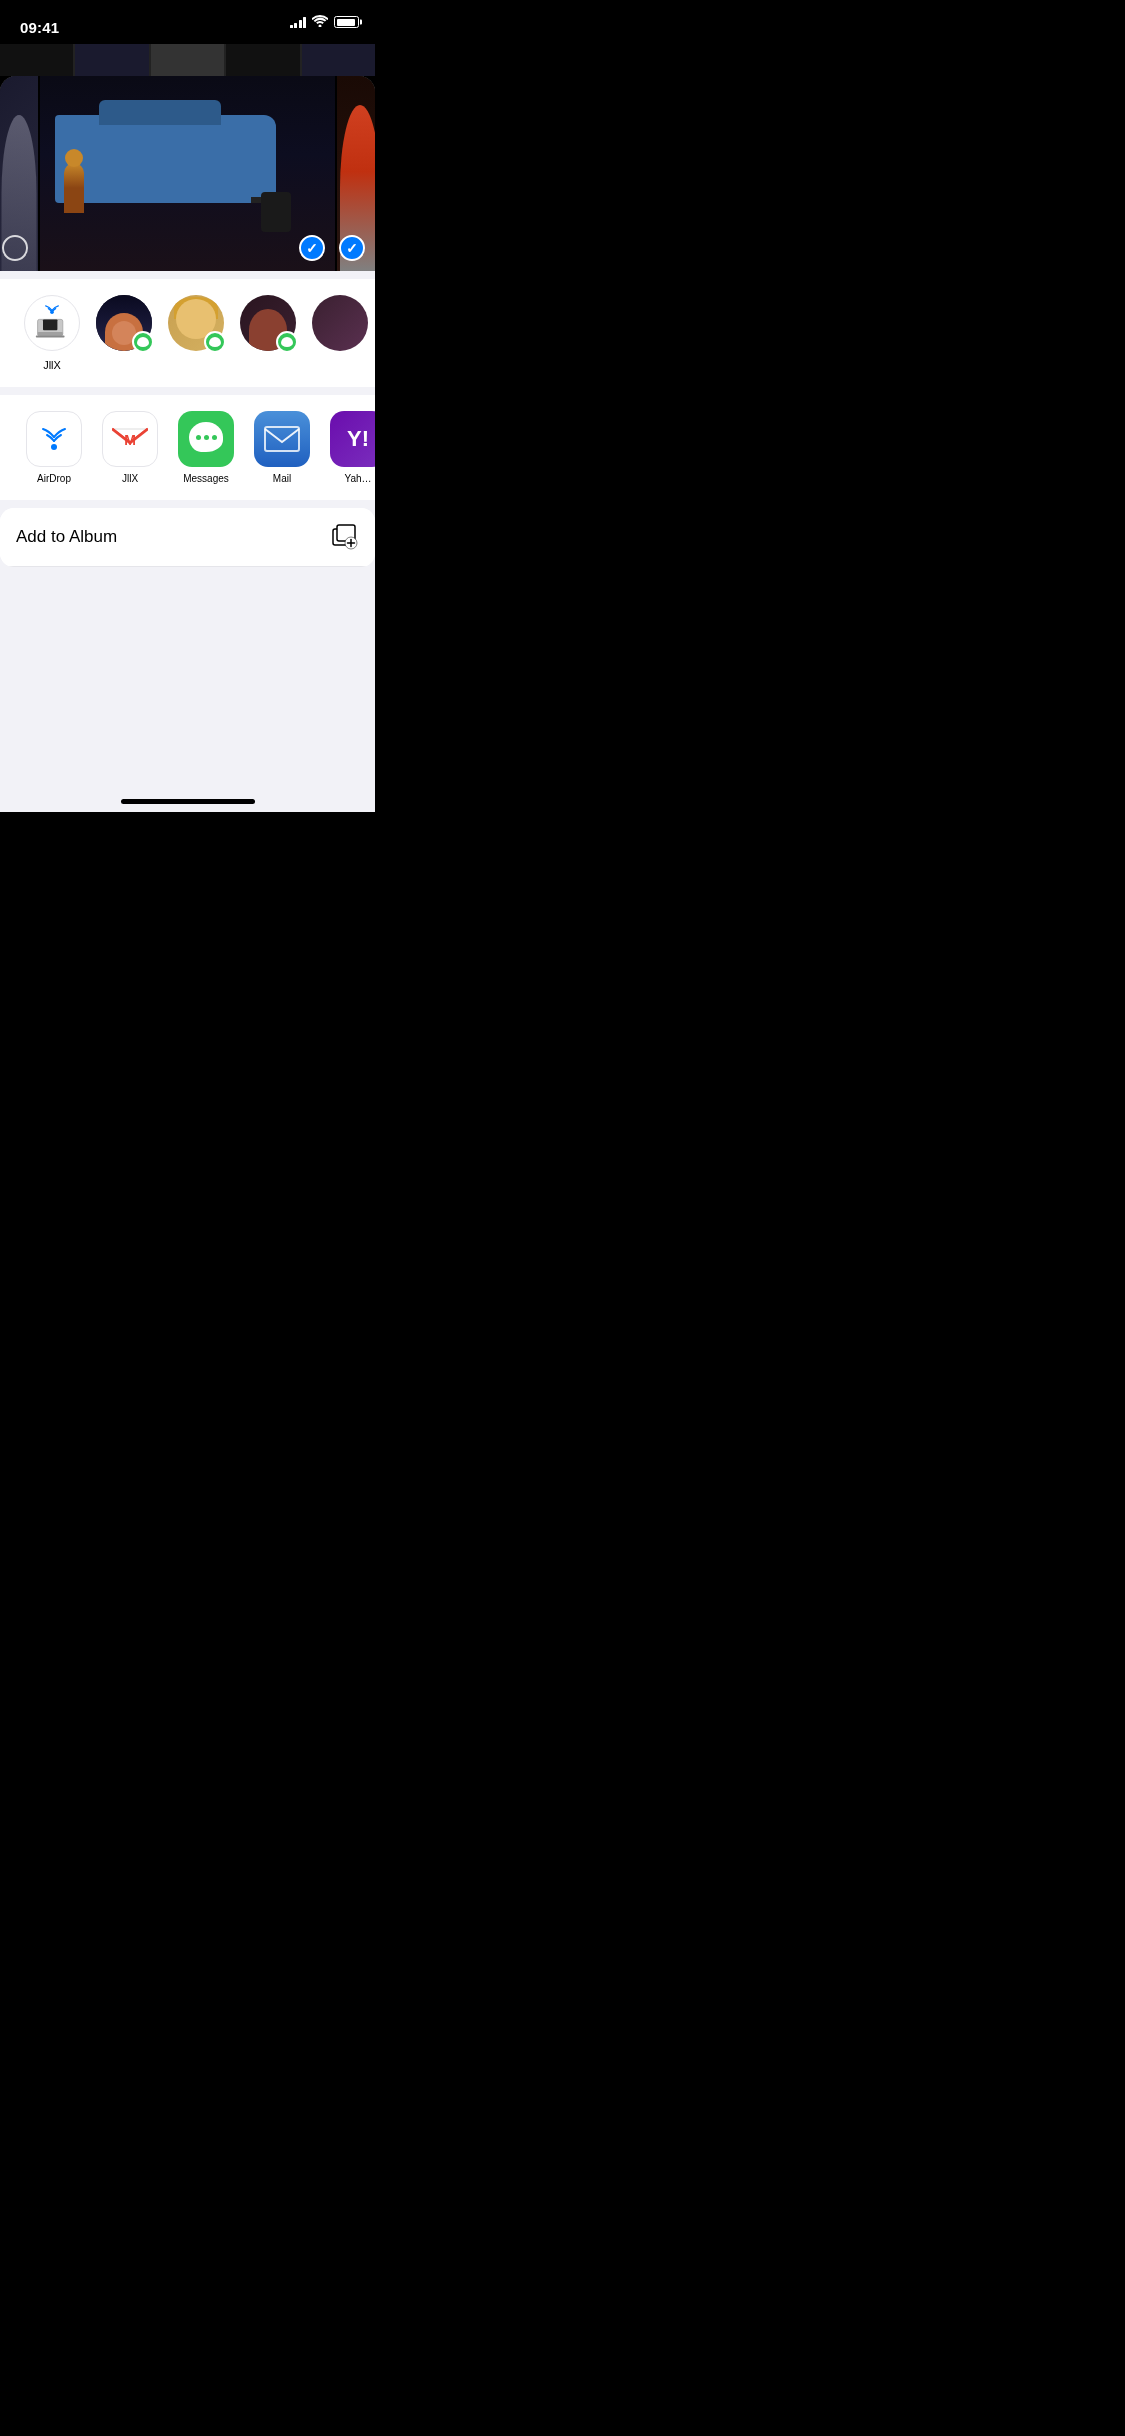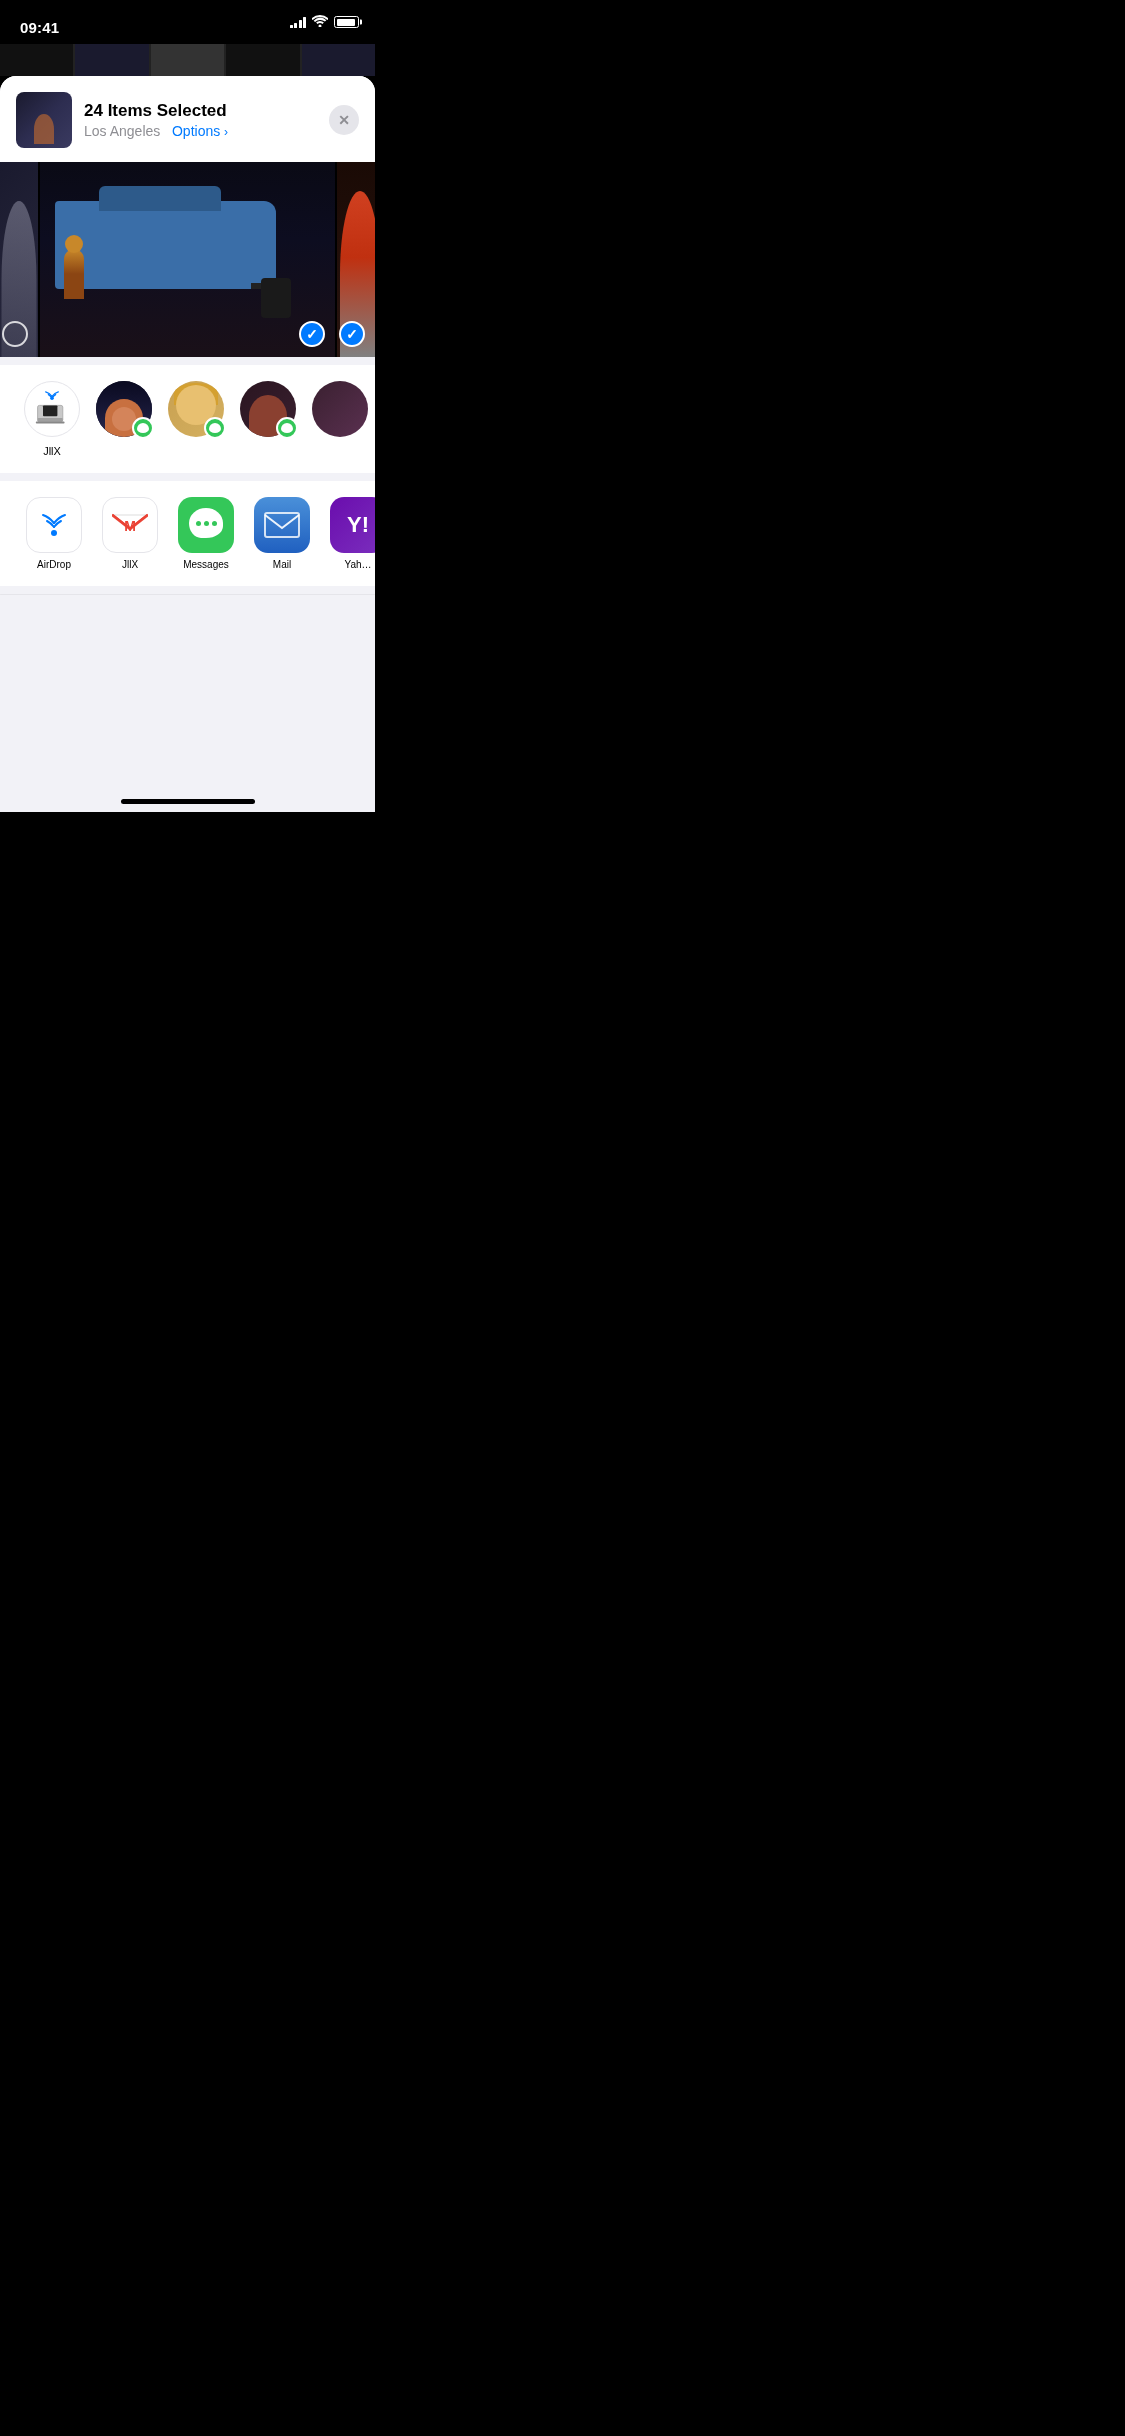--- a/index.html
+++ b/index.html
@@ -664,40 +664,20 @@
 <div class="photo-strip">
   <div class="photo-strip-item darker"></div>
   <div class="photo-strip-item dark"></div>
   <div class="photo-strip-item"></div>
   <div class="photo-strip-item darker"></div>
   <div class="photo-strip-item dark"></div>
 </div>
 
 <div class="share-sheet">
 
-  <div class="share-header">
-    <div class="share-thumbnail">
-      <div class="thumbnail-inner"></div>
-      <div class="thumbnail-figure"></div>
-    </div>
-    <div class="share-info">
-      <div class="share-title">24 Items Selected</div>
-      <div class="share-subtitle">
-        <span>Los Angeles</span>
-        &nbsp;
-        <span class="options-link">
-          <span>Options</span>
-          <span class="chevron"> ›</span>
-        </span>
-      </div>
-    </div>
-    <div class="close-button">
-      <span class="close-x">✕</span>
-    </div>
-  </div>
 
   <div class="photo-preview">
 
     <div class="preview-item preview-item-left">
       <div class="preview-left-scene">
         <div class="left-person"></div>
       </div>
       <div class="check-badge-empty"></div>
     </div>
 
@@ -859,20 +839,32 @@
       <div class="app-item">
         <div class="app-icon app-icon-yahoo">
           <span style="color:#fff;font-size:22px;font-weight:bold;font-family:Arial;">Y!</span>
         </div>
         <span class="app-name">Yah…</span>
       </div>
     </div>
   </div>
 
   <div class="action-section">
+    <div class="action-item">
+      <span class="action-label">Add to Album</span>
+      <div class="action-icon">
+        <svg width="26" height="26" viewBox="0 0 26 26" fill="none">
+          <rect x="1" y="5" width="18" height="16" rx="2" stroke="#000" stroke-width="1.5" fill="none"></rect>
+          <rect x="5" y="1" width="18" height="16" rx="2" stroke="#000" stroke-width="1.5" fill="white"></rect>
+          <circle cx="19" cy="19" r="6" fill="white" stroke="#000" stroke-width="0.5"></circle>
+          <line x1="19" y1="15.5" x2="19" y2="22.5" stroke="#000" stroke-width="1.5" stroke-linecap="round"></line>
+          <line x1="15.5" y1="19" x2="22.5" y2="19" stroke="#000" stroke-width="1.5" stroke-linecap="round"></line>
+        </svg>
+      </div>
+    </div>
     <div class="separator"></div>
   </div>
 
   <div style="height:40px;display:flex;align-items:flex-end;justify-content:center;padding-bottom:8px;margin-top:8px;">
     <div class="home-indicator"></div>
   </div>
 
 </div>
 
 </body></html>

